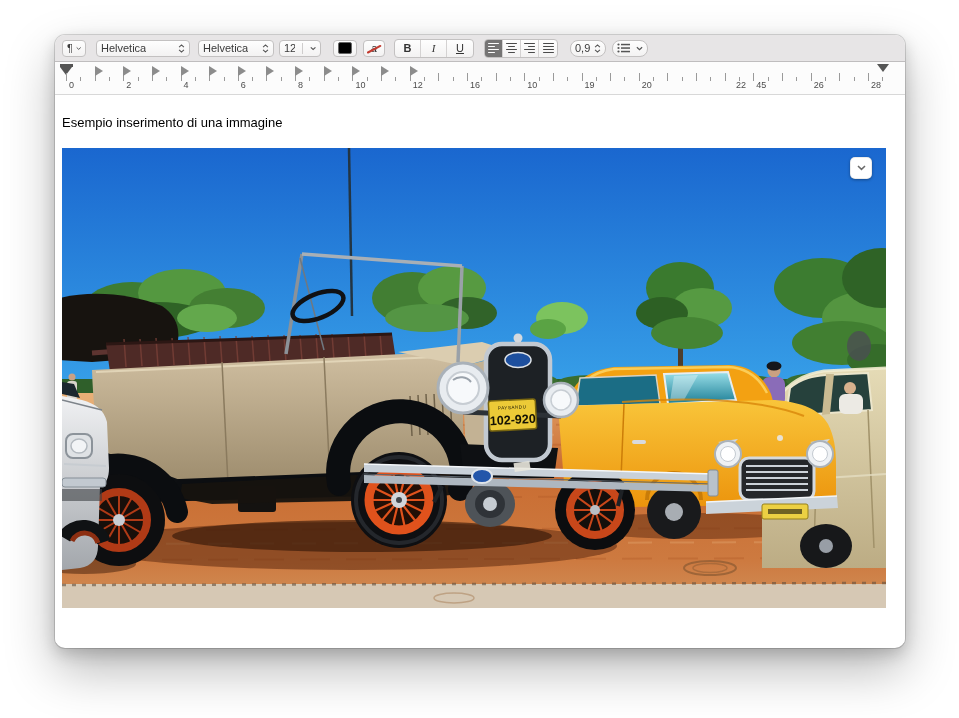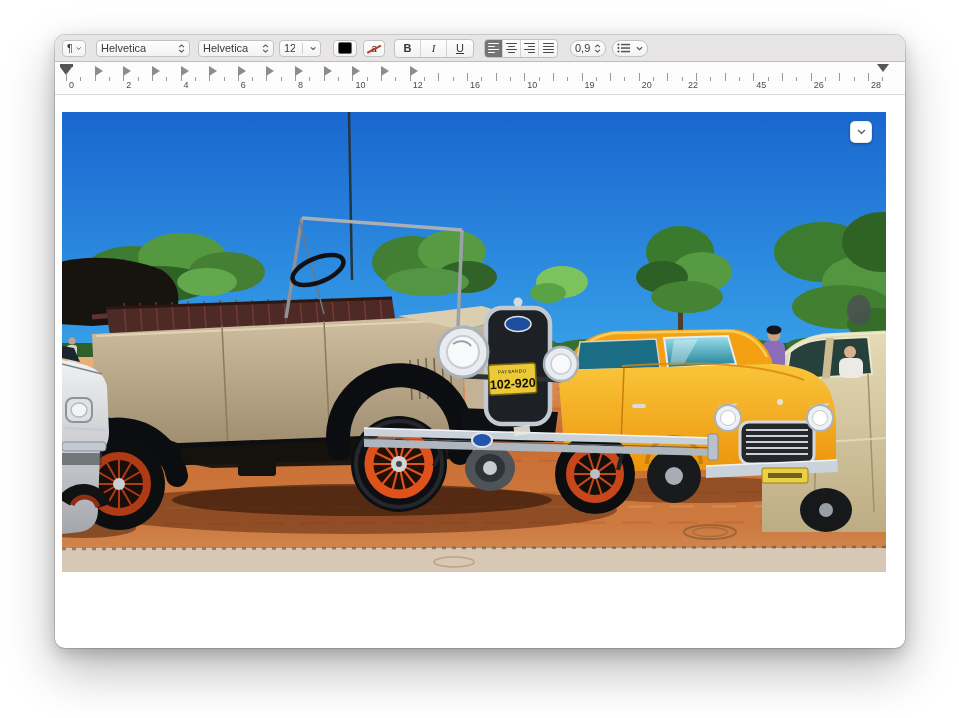--- a/index.html
+++ b/index.html
@@ -256,39 +256,40 @@
       <span class="ruler-number" style="left: 71.28px;">2</span>
       <span class="ruler-number" style="left: 128.56px;">4</span>
       <span class="ruler-number" style="left: 185.84px;">6</span>
       <span class="ruler-number" style="left: 243.12px;">8</span>
       <span class="ruler-number" style="left: 300.4px;">10</span>
       <span class="ruler-number" style="left: 357.68px;">12</span>
       <span class="ruler-number" style="left: 414.96px;">16</span>
       <span class="ruler-number" style="left: 472.24px;">10</span>
       <span class="ruler-number" style="left: 529.52px;">19</span>
       <span class="ruler-number" style="left: 586.8px;">20</span>
-      <span class="ruler-number" style="left: 633px;">22</span>
+      <span class="ruler-number" style="left: 681px;">22</span>
       <span class="ruler-number" style="left: 701.36px;">45</span>
       <span class="ruler-number" style="left: 758.64px;">26</span>
       <span class="ruler-number" style="left: 815.92px;">28</span>
       <span class="tabstop" style="left: 39.64px;"></span>
       <span class="tabstop" style="left: 68.28px;"></span>
       <span class="tabstop" style="left: 96.92px;"></span>
       <span class="tabstop" style="left: 125.56px;"></span>
       <span class="tabstop" style="left: 154.2px;"></span>
       <span class="tabstop" style="left: 182.84px;"></span>
       <span class="tabstop" style="left: 211.48px;"></span>
       <span class="tabstop" style="left: 240.12px;"></span>
       <span class="tabstop" style="left: 268.76px;"></span>
       <span class="tabstop" style="left: 297.4px;"></span>
       <span class="tabstop" style="left: 326.04px;"></span>
       <span class="tabstop" style="left: 354.68px;"></span>
     </div>
 
   <div class="doc">
+    <p>Esempio inserimento di una immagine</p>
 
     <div class="img-wrap">
       <svg width="824" height="460" viewBox="0 0 824 460" preserveAspectRatio="none">
         <defs>
           <linearGradient id="sky" x1="0" y1="0" x2="0" y2="1">
             <stop offset="0" stop-color="#1a67cf"></stop>
               <stop offset="1" stop-color="#38a2e9"></stop>
           </linearGradient>
           <linearGradient id="ground" x1="0" y1="0" x2="0" y2="1">
             <stop offset="0" stop-color="#e2a066"></stop>

